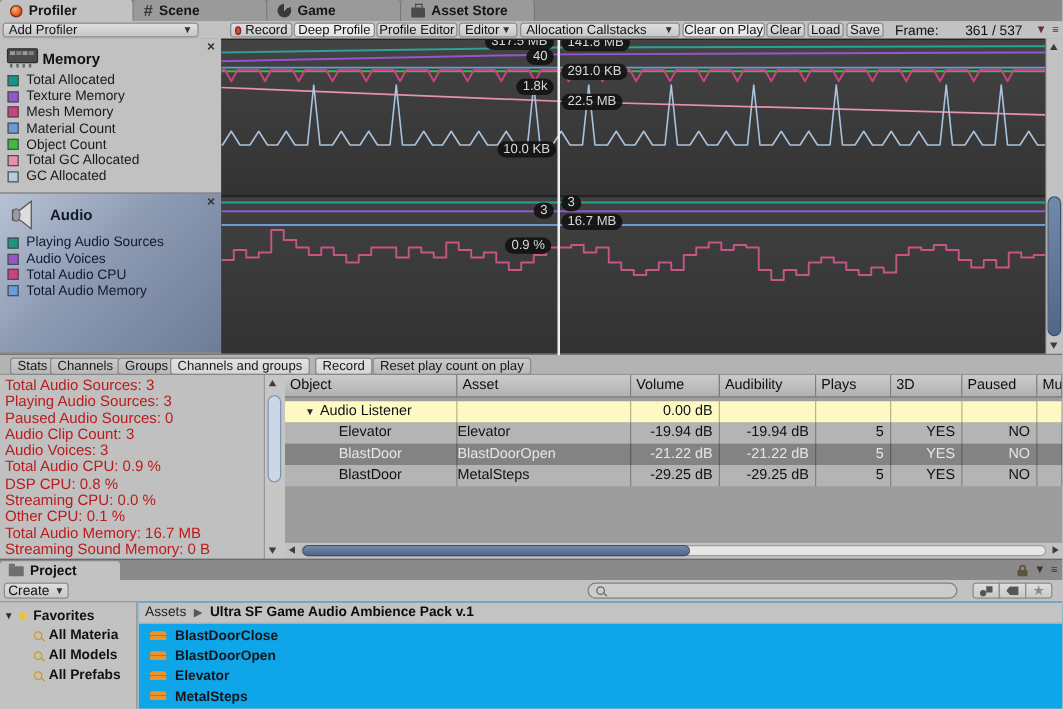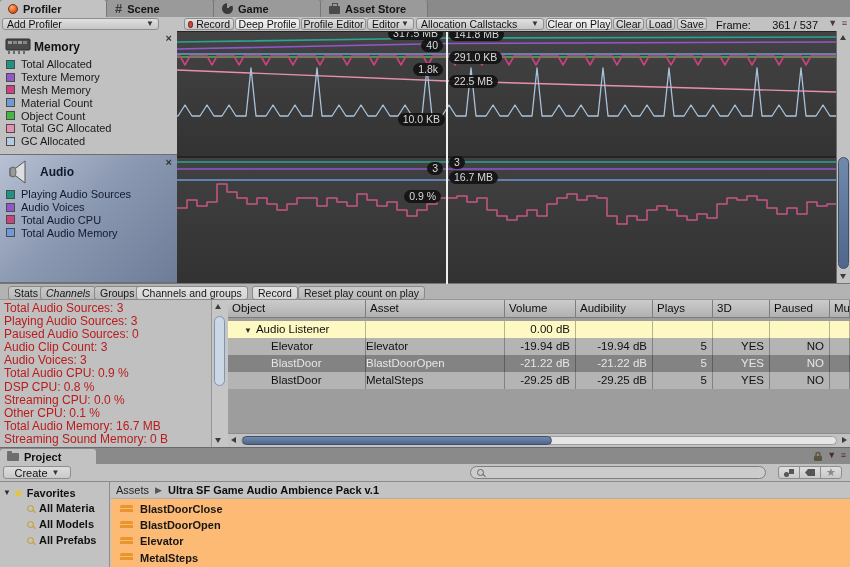--- a/index.html
+++ b/index.html
@@ -99,41 +99,41 @@
   .tri{font-size:8px;margin-right:4px;color:#2e2e2e;}
   
   #proj-tabstrip{left:0;top:447px;width:850px;height:17px;background:#8a8a8a;border-top:1px solid #6a6a6a;box-sizing:border-box;}
   #proj-tab{position:absolute;left:0;top:1px;width:96px;height:16px;background:#c2c2c2;border-radius:3px 3px 0 0;
             display:flex;align-items:center;gap:5px;padding:0 7px;box-sizing:border-box;font-weight:bold;}
   .folder-ic{width:12px;height:8px;background:#6e6e6e;border-radius:1px;position:relative;flex:none;}
   .folder-ic::before{content:"";position:absolute;top:-2px;left:0;width:5px;height:2px;background:#6e6e6e;border-radius:1px 1px 0 0;}
   #proj-lock{position:absolute;right:27px;top:3px;}
   #proj-menu{position:absolute;right:3px;top:2px;color:#4a2f2f;font-size:9px;letter-spacing:1px;}
   #proj-toolbar{left:0;top:464px;width:850px;height:18px;background:#c2c2c2;border-bottom:1px solid #8a8a8a;box-sizing:border-box;}
-  #create-btn{position:absolute;left:3px;top:2px;height:13px;width:68px;box-sizing:border-box;border:1px solid #8e8e8e;border-radius:3px;
+  #create-btn{position:absolute;left:3px;top:2px;height:13px;width:52px;box-sizing:border-box;border:1px solid #8e8e8e;border-radius:3px;
               background:linear-gradient(#dedede,#c9c9c9);display:flex;align-items:center;justify-content:center;gap:4px;font-size:11px;}
   #search-field{position:absolute;left:470px;top:2px;width:296px;height:13px;box-sizing:border-box;border:1px solid #7f7f7f;
                 border-radius:7px;background:#cccccc;display:flex;align-items:center;padding:0 6px;}
   #search-input{border:none;background:transparent;outline:none;flex:1;font-size:10px;height:11px;font-family:inherit;}
   .mag{width:7px;height:7px;border:1.4px solid #666;border-radius:50%;position:relative;box-sizing:border-box;flex:none;margin-right:4px;}
   .mag::after{content:"";position:absolute;width:4px;height:1.4px;background:#666;transform:rotate(45deg);left:4px;top:5px;}
   .mag.yellow{border-color:#c79a1e;}
   .mag.yellow::after{background:#c79a1e;}
   .mini-btn{position:absolute;top:2px;height:13px;width:22px;box-sizing:border-box;border:1px solid #8e8e8e;
             background:linear-gradient(#dedede,#c9c9c9);display:flex;align-items:center;justify-content:center;}
   #btn-types{left:778px;border-radius:3px 0 0 3px;}
   #btn-label{left:799px;}
   #btn-star{left:820px;border-radius:0 3px 3px 0;color:#8a8a8a;font-size:11px;}
   .shape-ic{width:10px;height:8px;position:relative;}
   .shape-ic::before{content:"";position:absolute;left:0;top:3px;width:5px;height:5px;border-radius:50%;background:#555;}
   .shape-ic::after{content:"";position:absolute;right:0;top:0;width:5px;height:5px;background:#555;}
   .tag-ic{width:10px;height:7px;background:#555;clip-path:polygon(0 50%,30% 0,100% 0,100% 100%,30% 100%);position:relative;}
   
   #proj-left{left:0;top:482px;width:110px;height:85px;background:#c2c2c2;border-right:1px solid #8f8f8f;box-sizing:border-box;overflow:hidden;}
-  #proj-right{left:111px;top:482px;width:739px;height:85px;background:#fdba74;overflow:hidden;}
+  #proj-right{left:111px;top:482px;width:739px;height:85px;background:#0ea5e9;overflow:hidden;}
   #breadcrumb{position:absolute;left:0;top:0;width:739px;height:17px;background:#c3c3c3;border-bottom:1px solid #adadad;
               display:flex;align-items:center;gap:6px;padding-left:5px;box-sizing:border-box;}
   #crumb-root{color:#222;}
   #crumb-sep{color:#555;font-size:9px;}
   #crumb-cur{font-weight:bold;color:#0d0d0d;}
   #fav-header{position:absolute;left:0;top:3px;height:15px;display:flex;align-items:center;}
   #fav-header .tri{margin:0 2px 0 3px;}
   .star{color:#e9c431;font-size:12px;line-height:12px;margin-right:3px;}
   #fav-header .flabel{font-weight:bold;}
   #favlist{position:absolute;left:0;top:18px;}
@@ -300,21 +300,21 @@
     <div class="badge" style="right: 395px; top: 158px;">0.9 %</div>
   </div>
 <div id="vscroll" class="abs sb-track">
   <div class="arr arr-up"></div>
   <div class="arr arr-dn"></div>
   <div id="vscroll-thumb" class="thumb-blue"></div>
 </div>
 
 <div id="audiotabs" class="abs">
     <div class="atab" style="left: 8px;">Stats</div>
-    <div class="atab" style="left: 40px; font-style: italic;">Channels</div>
+    <div class="atab" style="left: 40px;">Channels</div>
     <div class="atab" style="left: 94px;">Groups</div>
     <div class="atab on" style="left: 136px;">Channels and groups</div>
     <div class="atab on" style="left: 252px;">Record</div>
     <div class="atab" style="left: 298px;">Reset play count on play</div>
   </div>
 
 <div id="stats" class="abs">
   <div id="statslist">
       <div class="statline">Total Audio Sources: 3</div>
       <div class="statline">Playing Audio Sources: 3</div>

